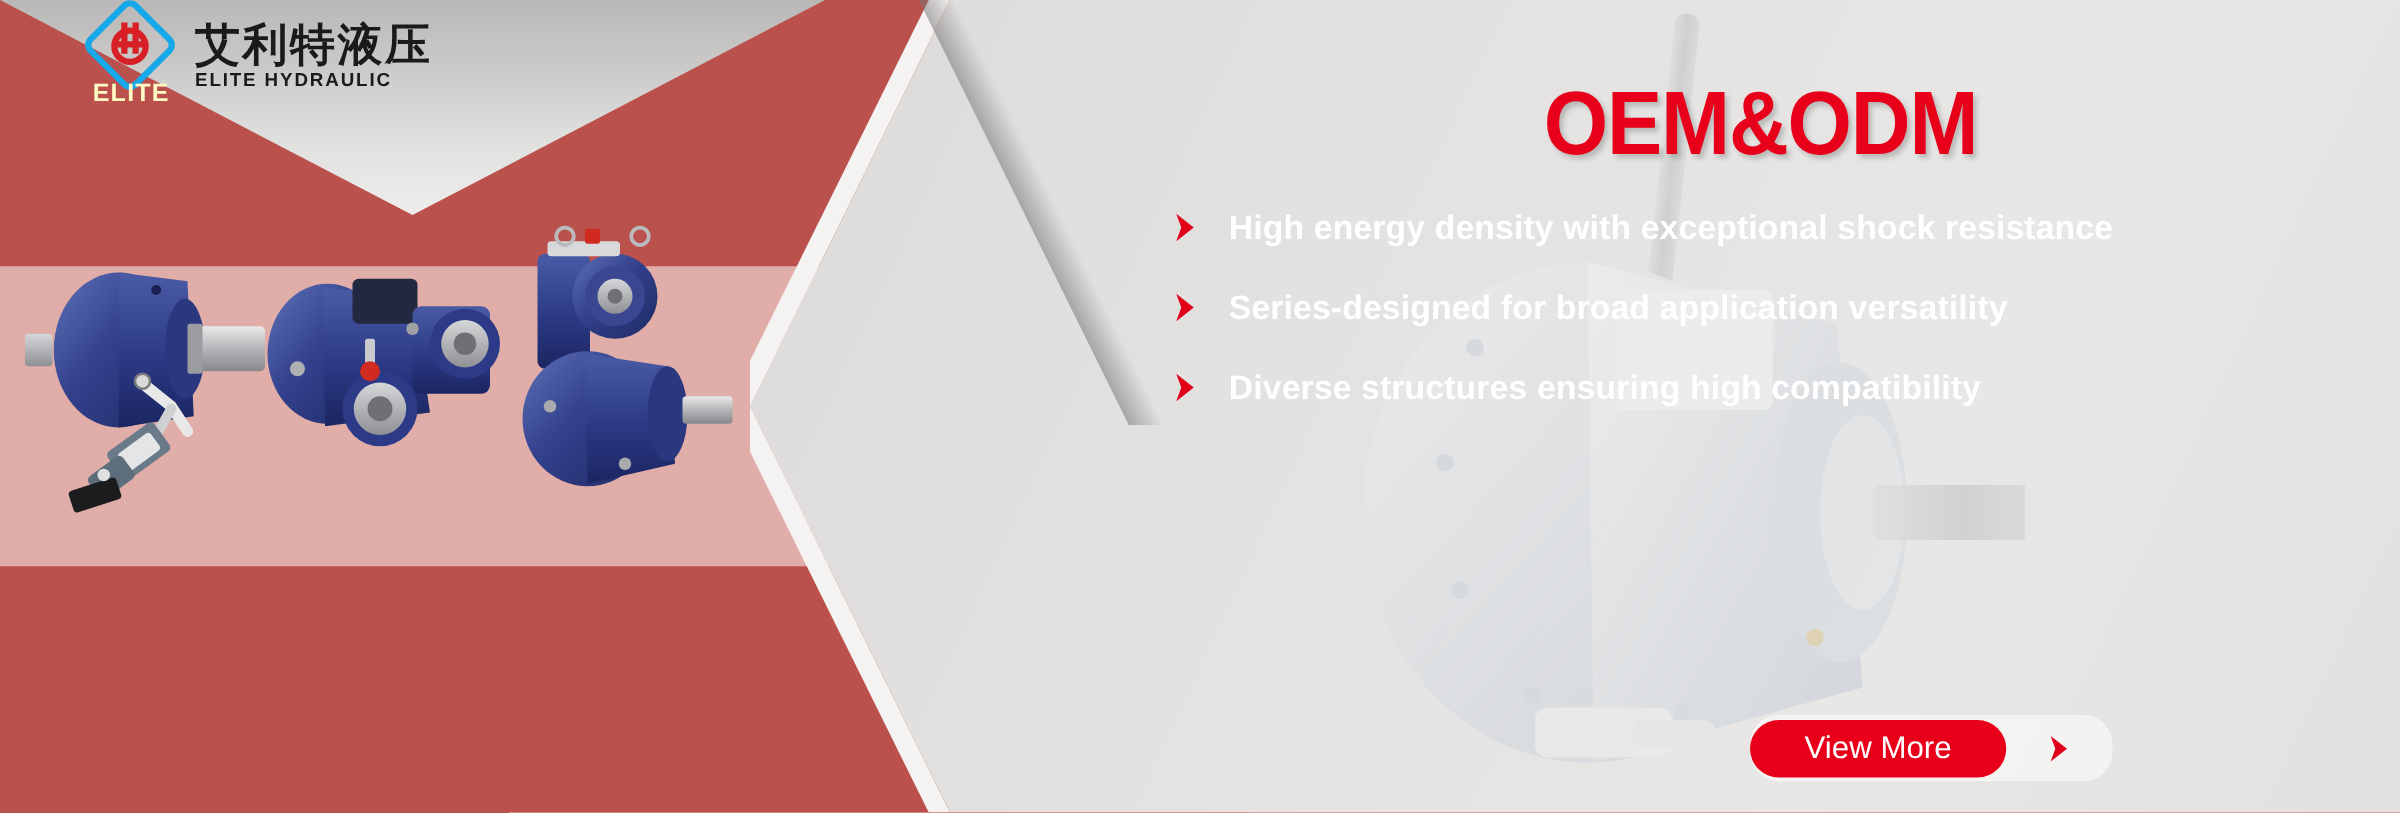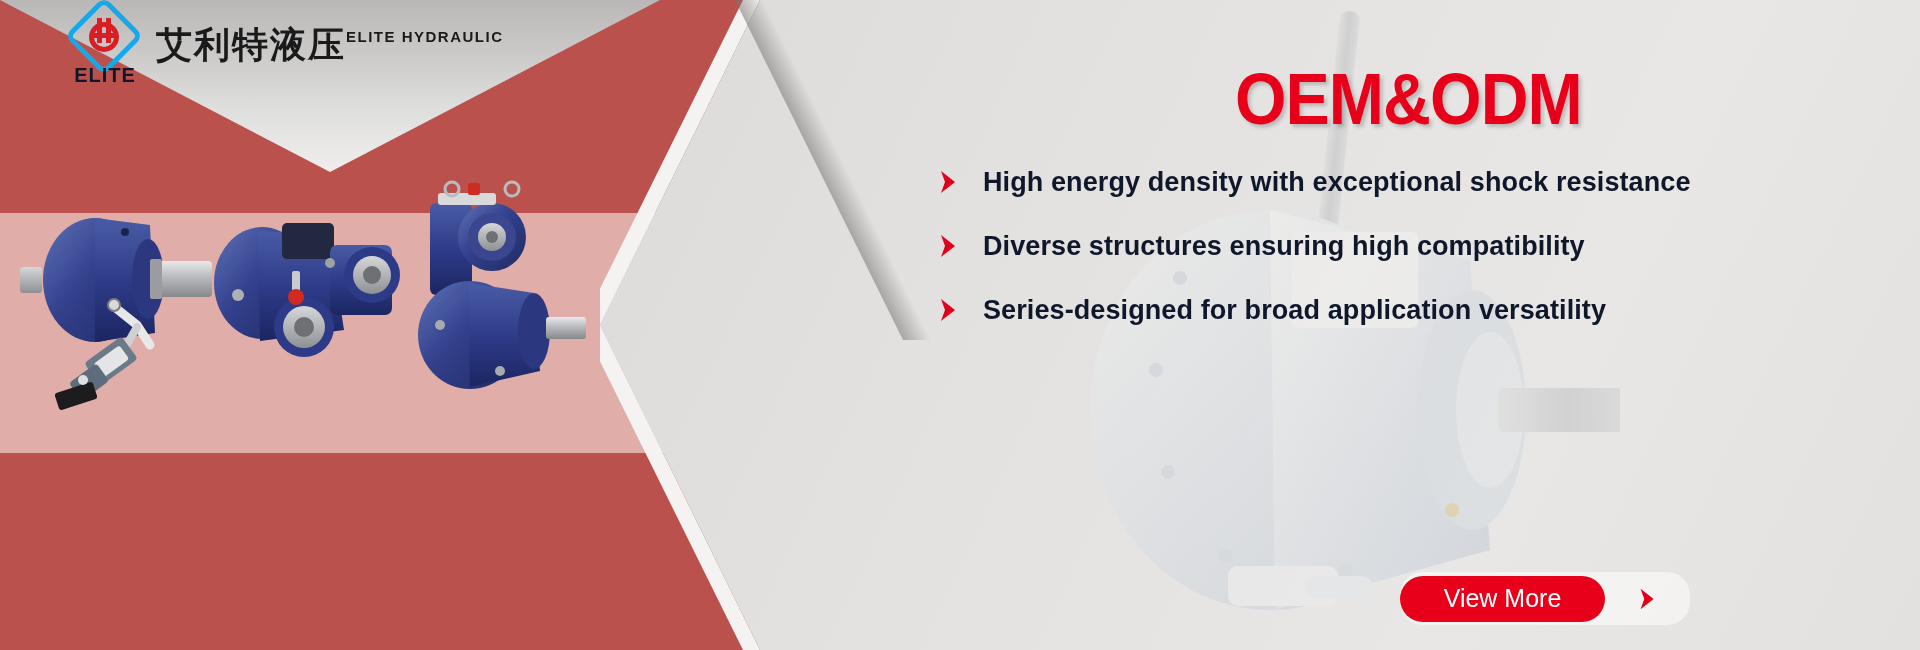--- a/index.html
+++ b/index.html
@@ -33,24 +33,24 @@
   .mark-inner { position:absolute; left:21px; top:12px; width:30px; height:36px; }
   .mark-inner .ring {
     position:absolute; left:0; top:4px; width:30px; height:30px;
     border-radius:50%; border:5px solid #d81f25;
   }
   .mark-inner .barL { position:absolute; left:8px; top:0; width:5px; height:25px; background:#d81f25; }
   .mark-inner .barR { position:absolute; left:17px; top:0; width:5px; height:25px; background:#d81f25; }
   .mark-inner .cross { position:absolute; left:4px; top:15px; width:22px; height:5px; background:#d81f25; }
   .logo-elite {
     position:absolute; left:0; top:58px; width:74px; text-align:center;
-    color:#0f172a; font-weight:bold; font-size:20px; letter-spacing:1px;
-    font-family:"Liberation Sans", sans-serif;
-  }
-  .logo-text { display:flex; flex-direction:row; justify-content:center; padding-bottom:8px; }
+    color:#fef9c3; font-weight:bold; font-size:20px; letter-spacing:1px;
+    font-family:"Liberation Sans", sans-serif;
+  }
+  .logo-text { display:flex; flex-direction:column; justify-content:center; padding-bottom:8px; }
   .logo-cn { font-size:36px; font-weight:bold; color:#1a1a1a; letter-spacing:2px; line-height:1.05; }
   .logo-en { font-size:15px; font-weight:bold; color:#1a1a1a; letter-spacing:1.5px; margin-top:2px; }
 
   
   .grey-panel {
     position:absolute; left:600px; top:0; width:1320px; height:650px;
     background:linear-gradient(115deg,#dcdbd9 0%,#e3e2e0 35%,#e8e7e5 70%,#e2e1df 100%);
     clip-path:polygon(160px 0, 1320px 0, 1320px 650px, 160px 650px, 0 325px);
   }
   .grey-edge {
@@ -75,21 +75,21 @@
     transform:scaleX(.92); transform-origin:left center;
     text-shadow:3px 3px 4px rgba(90,90,90,.32);
     font-family:"Liberation Sans", sans-serif; white-space:nowrap;
   }
 
   
   .bullets { position:absolute; left:935px; top:150px; width:960px; }
   .bullet { display:flex; align-items:center; height:64px; }
   .chev { width:48px; flex:0 0 48px; display:flex; align-items:center; }
   .btxt {
-    font-size:27px; font-weight:bold; color:#0f172a;
+    font-size:27px; font-weight:bold; color:#ffffff;
     letter-spacing:.1px; white-space:nowrap;
     font-family:"Liberation Sans", sans-serif;
   }
 
   
   .view-more-wrap {
     position:absolute; left:1400px; top:572px; width:290px; height:53px;
     background:rgba(255,255,255,.52); border-radius:23px;
     display:flex; align-items:center;
   }
@@ -250,29 +250,29 @@
           </svg>
       </span>
       <span class="btxt">High energy density with exceptional shock resistance</span>
     </div>
     <div class="bullet">
       <span class="chev">
         <svg width="30" height="30" viewBox="0 0 30 30">
             <path d="M6 4 L20 15 L6 26 L10 15 Z" fill="#e0001a"></path>
           </svg>
       </span>
-      <span class="btxt">Diverse structures ensuring high compatibility</span>
+      <span class="btxt">Series-designed for broad application versatility</span>
     </div>
     <div class="bullet">
       <span class="chev">
         <svg width="30" height="30" viewBox="0 0 30 30">
             <path d="M6 4 L20 15 L6 26 L10 15 Z" fill="#e0001a"></path>
           </svg>
       </span>
-      <span class="btxt">Series-designed for broad application versatility</span>
+      <span class="btxt">Diverse structures ensuring high compatibility</span>
     </div>
   </div>
 
   <div class="view-more-wrap">
     <button class="view-more-btn">View More</button>
     <span class="vm-arrow">
       <svg width="28" height="28" viewBox="0 0 30 30">
           <path d="M7 4 L21 15 L7 26 L11 15 Z" fill="#e0001a"></path>
         </svg>
     </span>

